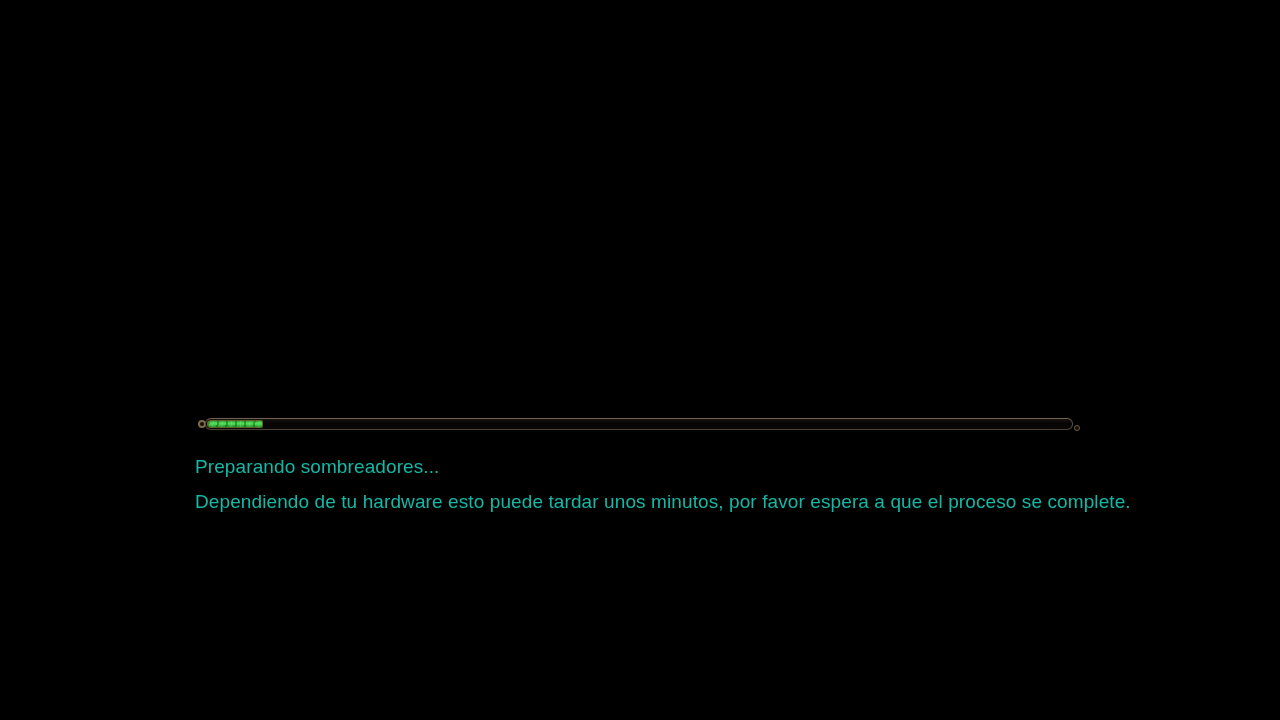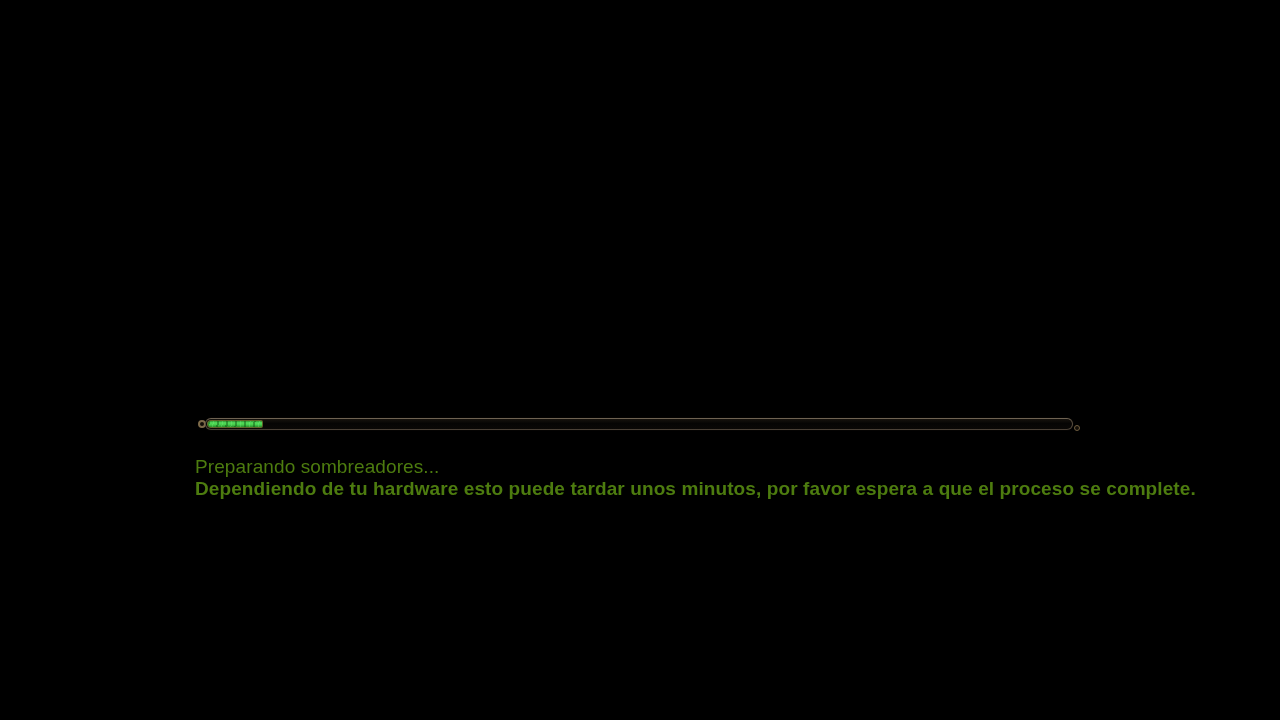--- a/index.html
+++ b/index.html
@@ -65,27 +65,27 @@
         rgba(10, 80, 15, 0.45) 0px, rgba(10, 80, 15, 0.45) 2px,
         rgba(0, 0, 0, 0) 2px, rgba(0, 0, 0, 0) 5px,
         rgba(130, 255, 140, 0.25) 5px, rgba(130, 255, 140, 0.25) 6px,
         rgba(0, 0, 0, 0) 6px, rgba(0, 0, 0, 0) 9px),
       linear-gradient(180deg, #2e9431 0%, #55dc5c 30%, #46cf4c 60%, #2a8c2e 100%);
   }
   
   .status-line {
     position: absolute;
     left: 195px;
-    color: #4d7c0f;
+    color: #14b8a6;
     font-size: 19px;
     letter-spacing: 0.1px;
     white-space: nowrap;
   }
   .status-primary { top: 456px; }
-  .status-secondary { top: 478px; font-weight: bold; }
+  .status-secondary { top: 491px; }
 </style>
 </head>
 <body>
 
 <div class="screen">
 
   <span class="orn orn-left"></span>
 
   <div class="track">
     <div class="fill" style="width: 6.5%;"></div>

